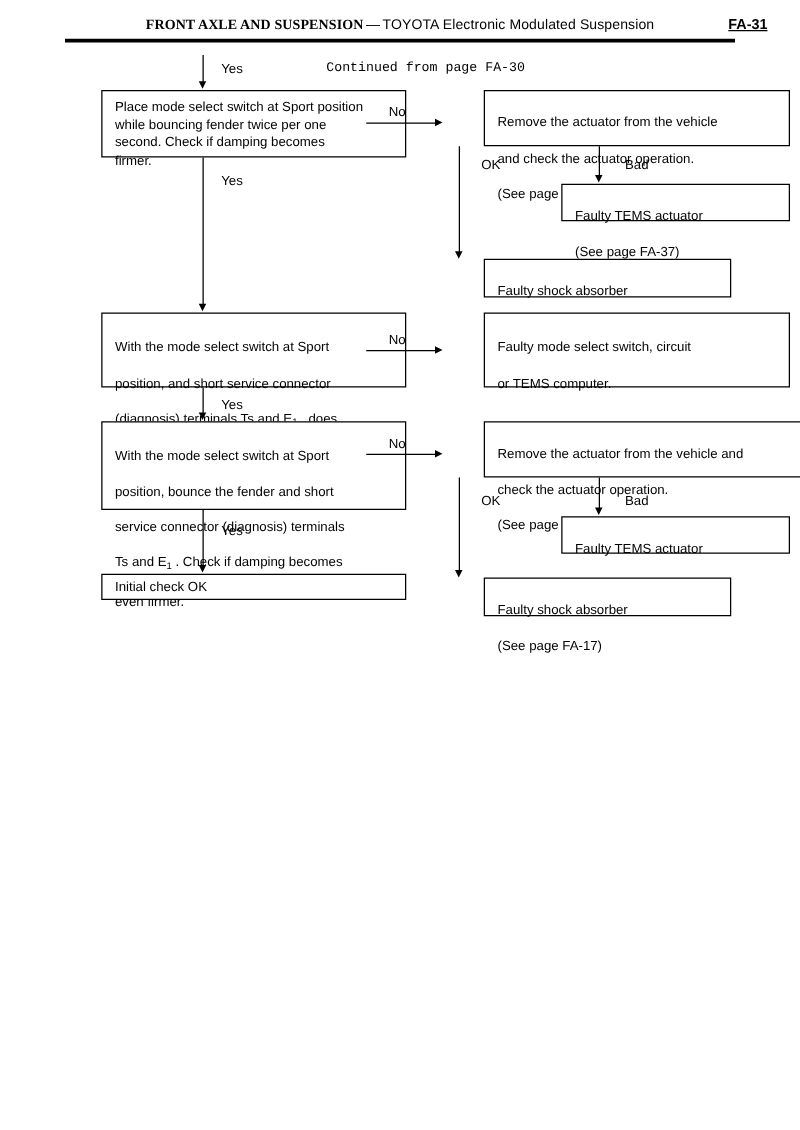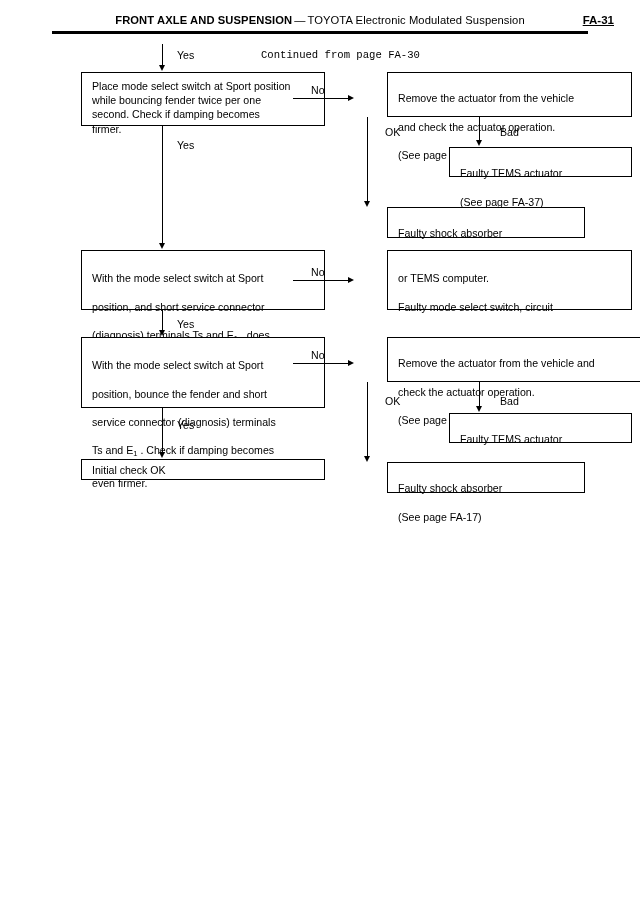--- a/index.html
+++ b/index.html
@@ -29,20 +29,21 @@
     left: 0;
     top: 0;
     width: 640px;
     text-align: center;
     font-size: 11.2px;
     letter-spacing: 0.1px;
     white-space: nowrap;
   }
   #header-title .strong {
     font-weight: bold;
+    font-family: Liberation Serif, serif;
   }
   #header-title .dash {
     font-weight: normal;
     padding: 0 2px;
   }
   #header-title .light {
     font-weight: normal;
   }
   #page-number {
     position: absolute;
@@ -179,22 +180,22 @@
   <div>position, and short service connector</div>
   <div><span>(diagnosis) terminals Ts and E</span><sub>1</sub><span> , does</span></div>
   <div>all indicator light light?</div>
 </div>
 
 <div class="hline" style="left:293px; top:280px; width:56px;"></div>
 <div class="arrow-right" style="left:348px; top:277px;"></div>
 <div class="flow-label" style="left:311px; top:266px;">No</div>
 
 <div class="flow-box" style="left:355px; top:250px; width:245px; height:60px;">
+  <div>Faulty mode select switch, circuit</div>
   <div>or TEMS computer.</div>
-  <div>Faulty mode select switch, circuit</div>
 </div>
 
 <div class="flow-label" style="left:177px; top:318px;">Yes</div>
 <div class="vline" style="left:162px; top:310px; height:21px;"></div>
 <div class="arrow-down" style="left:159px; top:330px;"></div>
 
 <div class="flow-box" style="left:49px; top:337px; width:244px; height:71px;">
   <div>With the mode select switch at Sport</div>
   <div>position, bounce the fender and short</div>
   <div>service connector (diagnosis) terminals</div>

